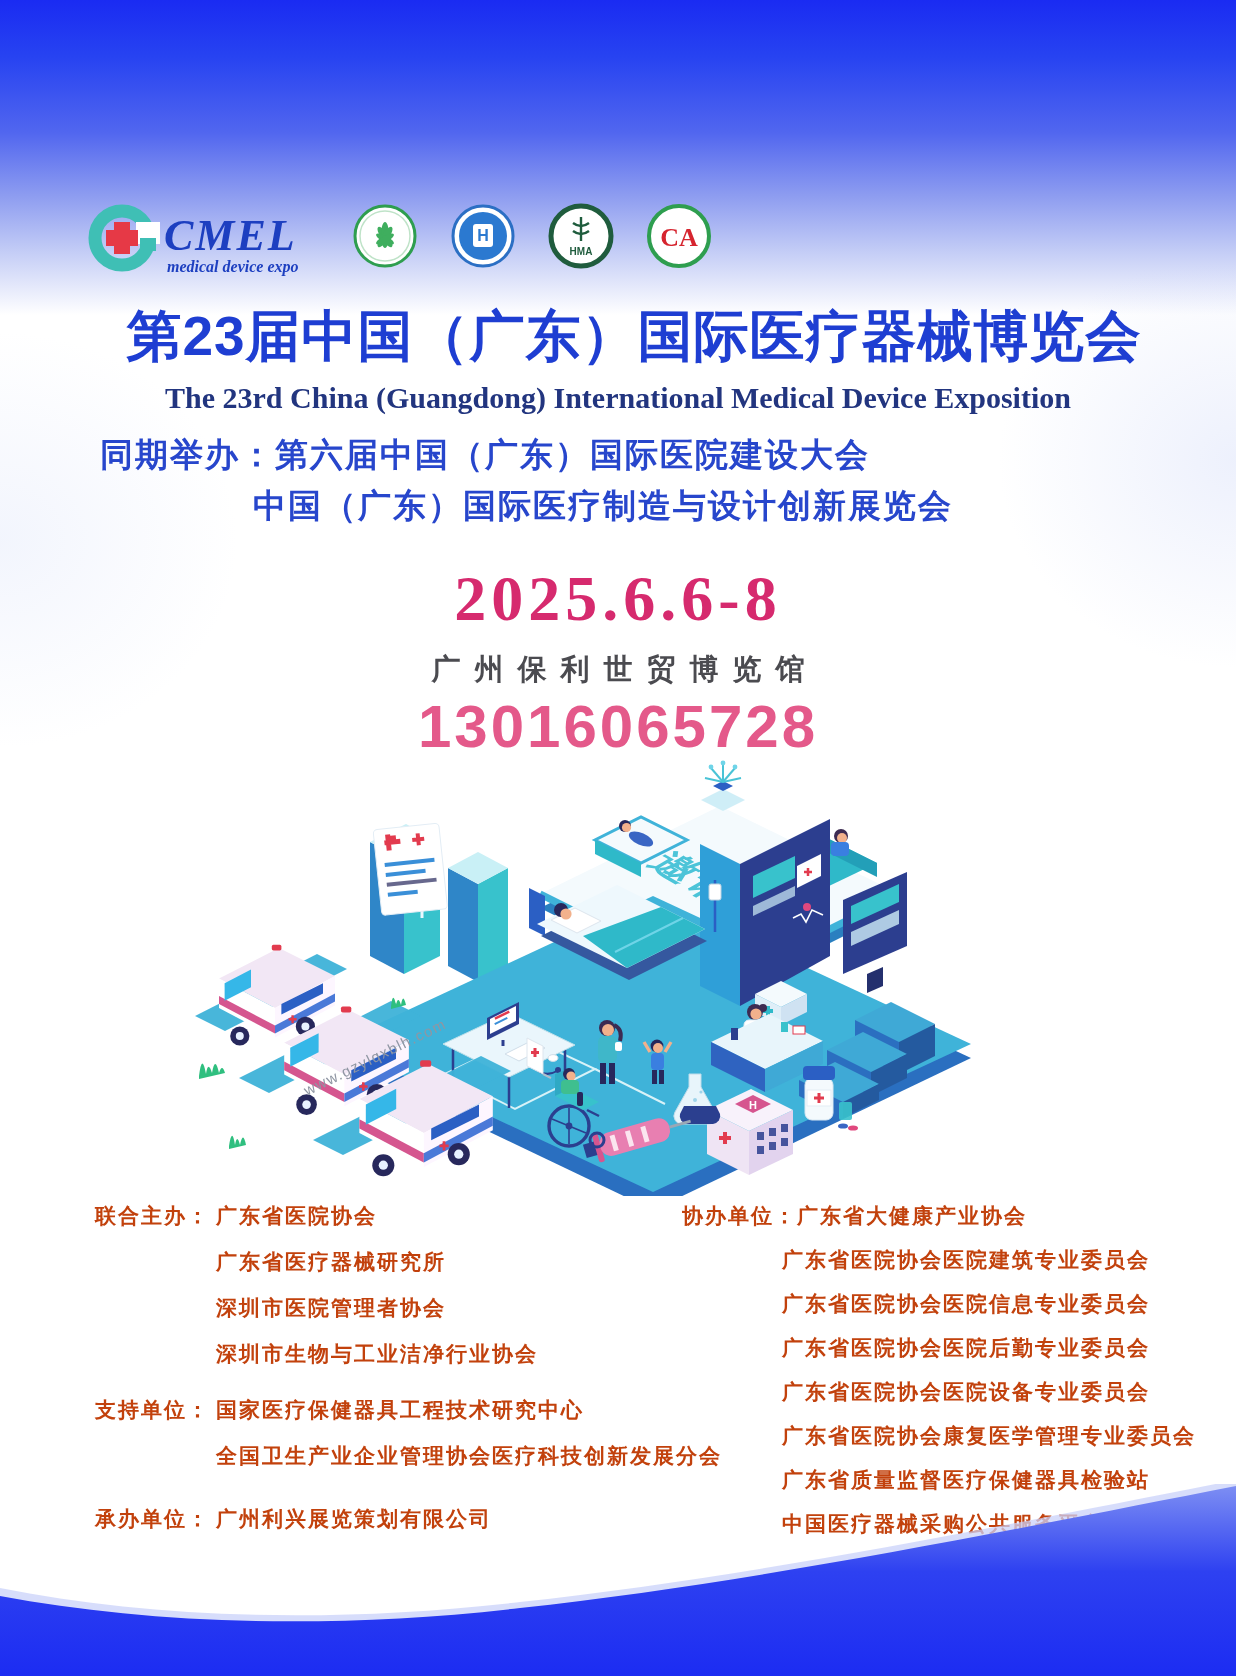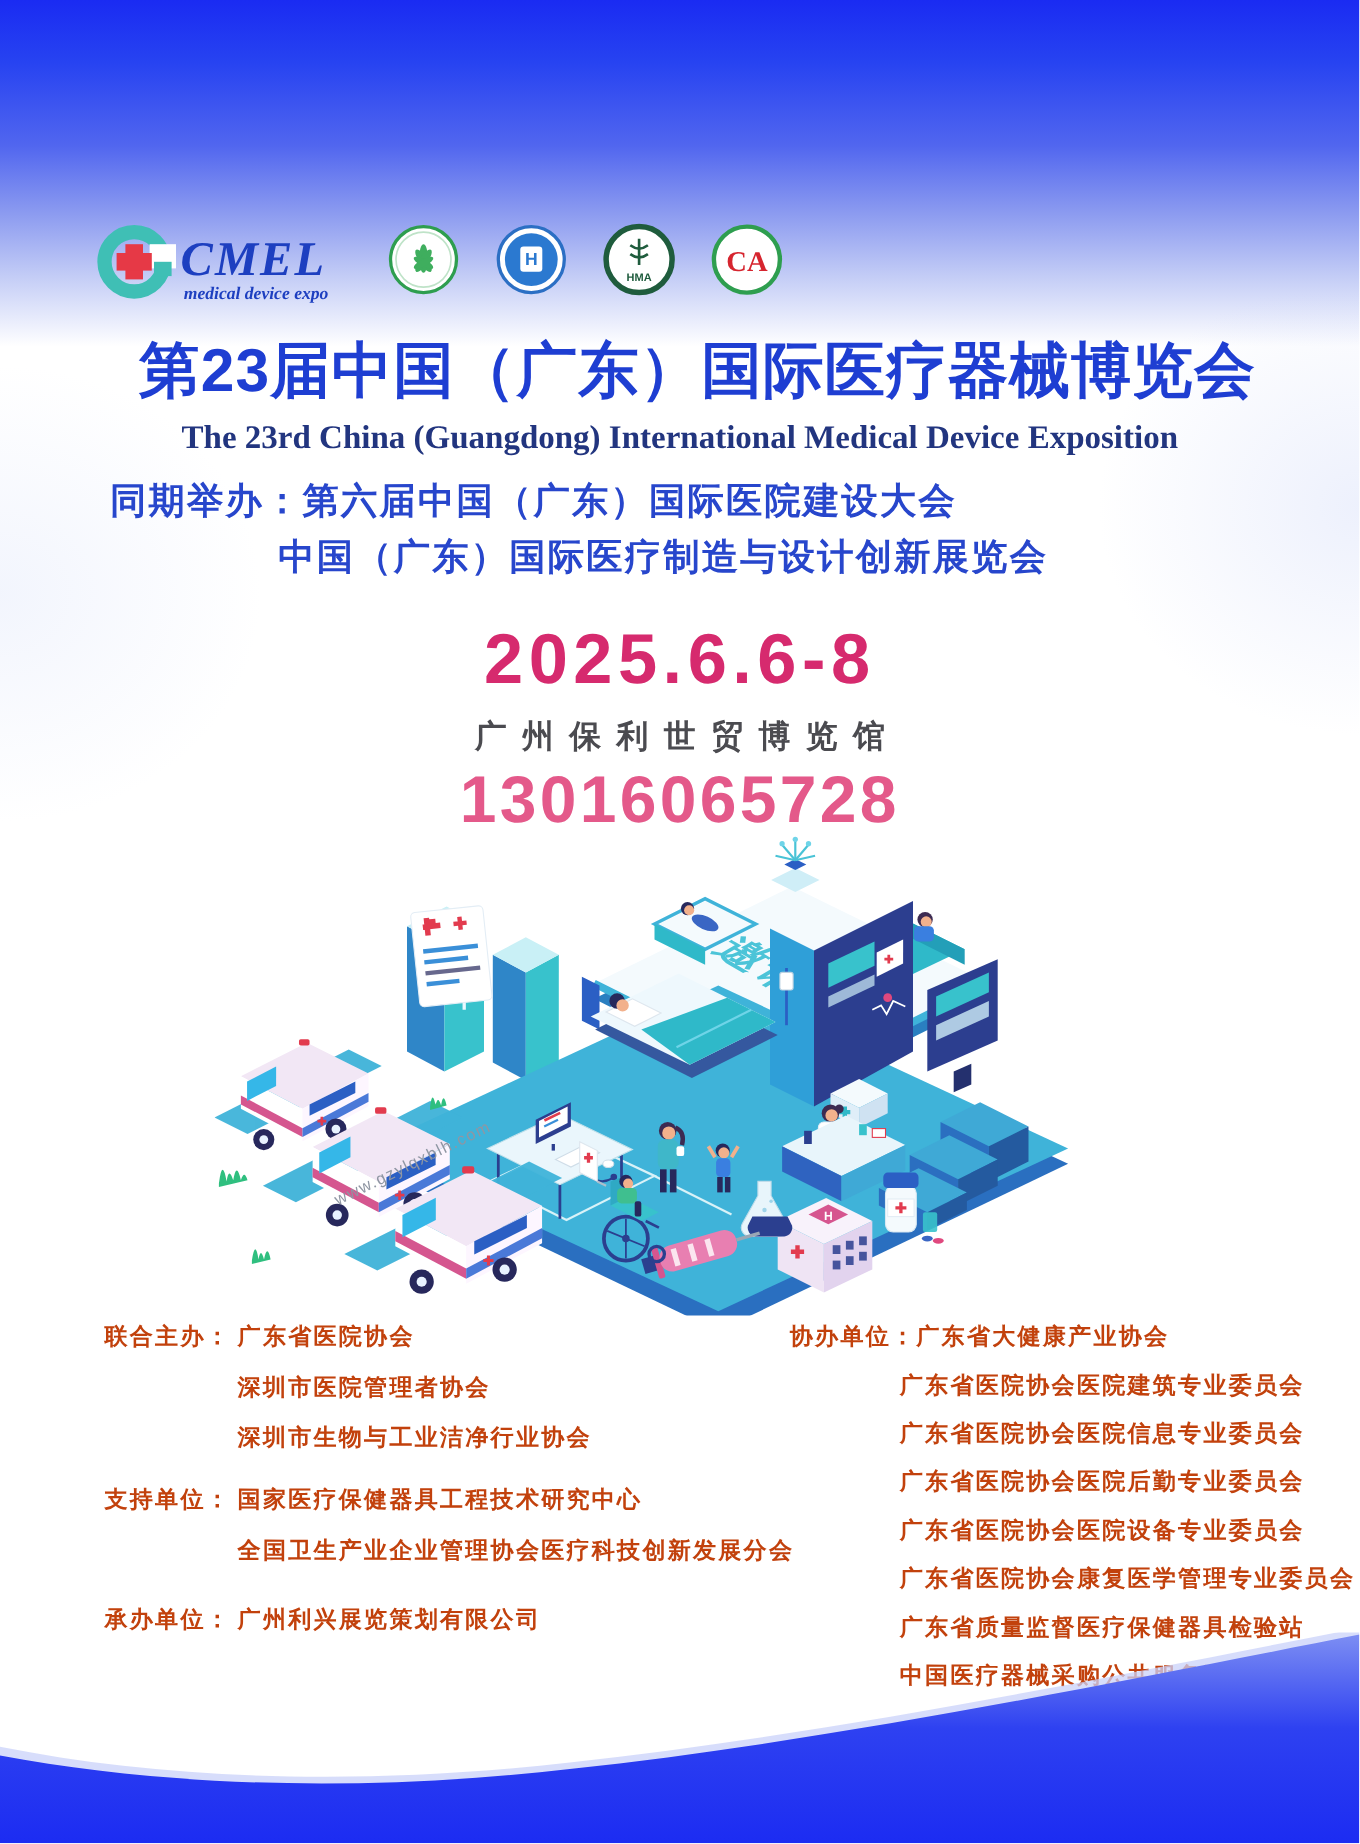--- a/index.html
+++ b/index.html
@@ -15,33 +15,33 @@
   .logos{position:absolute;left:88px;top:192px;display:flex;align-items:center;gap:32px;}
   .seal{display:block;}
   
   .title-cn{position:absolute;top:300px;left:0;width:100%;text-align:center;
     font-size:55px;font-weight:800;color:#1e3ed2;letter-spacing:1px;margin-left:16px;}
   .title-en{position:absolute;top:381px;left:0;width:100%;text-align:center;
     font-family:"Liberation Serif",serif;font-size:30px;font-weight:700;color:#22357f;}
   .sub1{position:absolute;top:433px;left:100px;font-size:33px;font-weight:800;color:#2746cc;letter-spacing:2px;}
   .sub2{position:absolute;top:484px;left:253px;font-size:33px;font-weight:800;color:#2746cc;letter-spacing:2px;}
   .date{position:absolute;top:562px;left:0;width:100%;text-align:center;
-    font-family:Liberation Sans, sans-serif;font-size:64px;font-weight:800;color:#d62a6e;letter-spacing:5px;}
+    font-family:Liberation Serif, serif;font-size:64px;font-weight:800;color:#d62a6e;letter-spacing:5px;}
   .venue{position:absolute;top:650px;left:0;width:100%;text-align:center;
     font-size:29px;font-weight:800;color:#4b4b50;letter-spacing:14px;text-indent:14px;}
   .phone{position:absolute;top:692px;left:0;width:100%;text-align:center;
     font-size:60px;font-weight:800;color:#e4598a;letter-spacing:3px;}
   
   .scene{position:absolute;left:195px;top:744px;width:780px;height:452px;}
   
   .org-col{position:absolute;top:1200px;color:#c2410c;font-size:21px;letter-spacing:2px;}
   .org-left{left:95px;width:560px;}
   .org-right{left:682px;width:530px;}
   .org-row{line-height:32px;margin-bottom:14px;white-space:nowrap;}
-  .org-right .org-row{margin-bottom:12px;margin-left:36px;}
+  .org-right .org-row{margin-bottom:12px;}
   .org-label{display:inline-block;min-width:121px;font-weight:700;}
   .org-right .org-label{min-width:100px;}
   .org-text{font-weight:700;}
   .gap1{margin-top:24px;}
   .gap2{margin-top:31px;}
   
   .wave{position:absolute;left:0;bottom:0;width:1236px;height:192px;}
 </style>
 </head>
 <body>
@@ -375,20 +375,21 @@
       <path d="M4,332 q3,-24 7,-2 q2,-14 6,-1 q3,-18 7,0 q3,-10 6,0 l-26,6 z"></path>
       <path d="M196,262 q2,-16 5,-1 q2,-10 5,0 q2,-13 5,0 l-15,4 z"></path>
       <path d="M34,402 q3,-20 6,-1 q2,-12 5,0 q3,-15 6,0 l-17,4 z"></path>
     </g>
 
     <text transform="translate(112,352) rotate(-26)" font-size="15" fill="#8f96a3" letter-spacing="1.5">www.gzylqxblh.com</text>
   </svg>
 
   <div class="org-col org-left">
     <div class="org-row"><span class="org-label">联合主办：</span><span class="org-text">广东省医院协会</span></div>
+    <div class="org-row"><span class="org-label"></span><span class="org-text">广东省医疗器械研究所</span></div>
     <div class="org-row"><span class="org-label"></span><span class="org-text">深圳市医院管理者协会</span></div>
     <div class="org-row"><span class="org-label"></span><span class="org-text">深圳市生物与工业洁净行业协会</span></div>
     <div class="org-row gap1"><span class="org-label">支持单位：</span><span class="org-text">国家医疗保健器具工程技术研究中心</span></div>
     <div class="org-row"><span class="org-label"></span><span class="org-text">全国卫生产业企业管理协会医疗科技创新发展分会</span></div>
     <div class="org-row gap2"><span class="org-label">承办单位：</span><span class="org-text">广州利兴展览策划有限公司</span></div>
   </div>
 
   <div class="org-col org-right">
     <div class="org-row"><span class="org-label">协办单位：</span><span class="org-text">广东省大健康产业协会</span></div>
     <div class="org-row"><span class="org-label"></span><span class="org-text">广东省医院协会医院建筑专业委员会</span></div>

